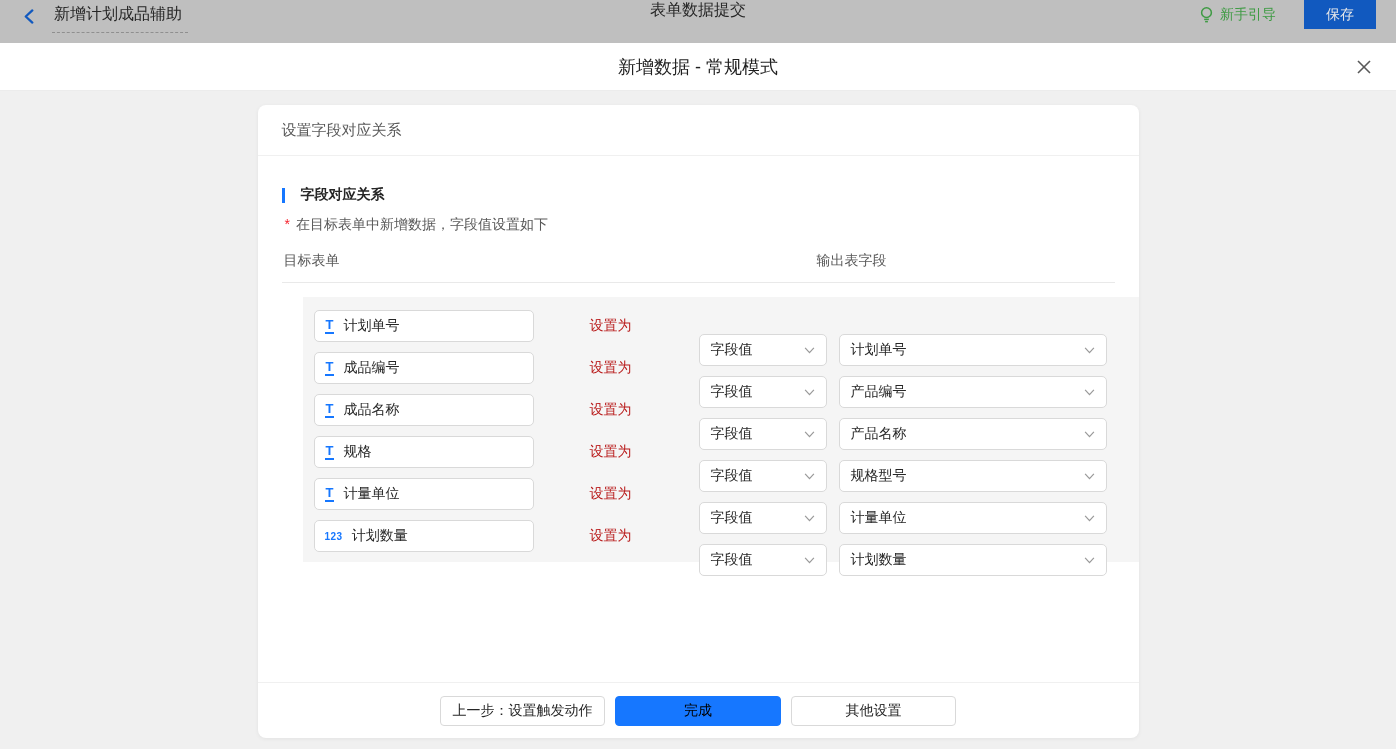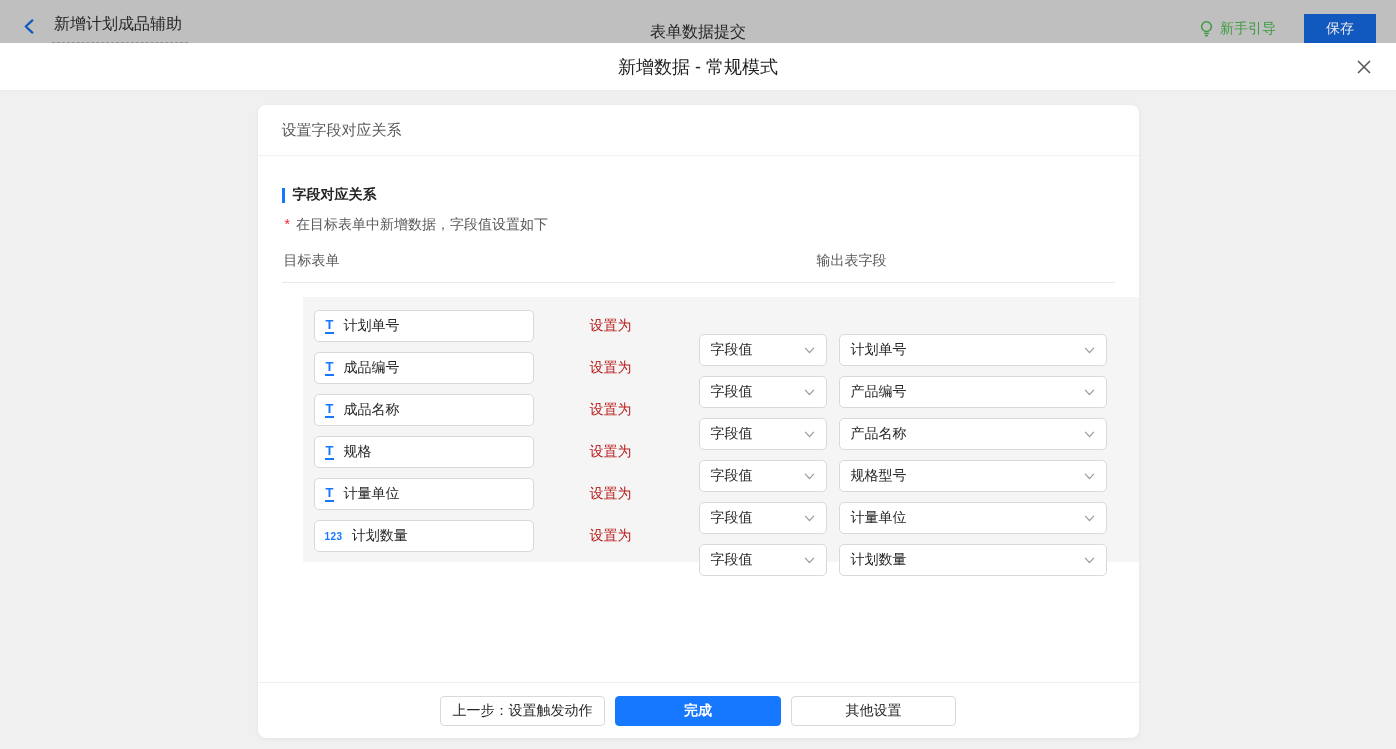--- a/index.html
+++ b/index.html
@@ -1,41 +1,41 @@
 <!DOCTYPE html>
 <html><head>
 <meta charset="utf-8">
 <style>
   * { margin:0; padding:0; box-sizing:border-box; }
   html,body { width:1396px; height:749px; overflow:hidden; }
   body { font-family:"Liberation Sans","DejaVu Sans",sans-serif; background:#f0f0f0; color:#262626; }
 
   
-  .topbar { height:43px; background:#bfbfbf; display:flex; align-items:flex-end; position:relative; padding:0 20px; }
+  .topbar { height:43px; background:#bfbfbf; display:flex; align-items:flex-start; position:relative; padding:0 20px; }
   .topbar-left { display:flex; align-items:center; gap:14px; }
   .back-icon { width:18px; height:18px; display:flex; align-items:center; justify-content:center; cursor:pointer; }
   .flow-title { font-size:16px; color:#262626; padding:4px 6px 7px 2px; border-bottom:1px dashed #8f8f8f; min-width:130px; }
   .center-title { position:absolute; left:0; right:0; text-align:center; font-size:16px; color:#262626; pointer-events:none; }
   .topbar-right { margin-left:auto; display:flex; align-items:center; gap:28px; }
   .guide { display:flex; align-items:center; gap:6px; color:#3f9b44; font-size:14px; cursor:pointer; }
   .save-btn { width:72px; height:29px; background:#1159bf; color:#e9e9e9; border:none; border-radius:0; font-size:14px; cursor:pointer; font-family:inherit; }
 
   
   .modal-header { height:48px; background:#ffffff; display:flex; align-items:center; justify-content:center; position:relative; border-bottom:1px solid #ececec; }
   .modal-title { font-size:18px; font-weight:500; color:#1f1f1f; }
   .close-btn { position:absolute; right:22px; top:0; bottom:0; display:flex; align-items:center; cursor:pointer; padding:0 2px; background:none; border:none; }
 
   
   .modal-body { height:658px; background:#f0f0f0; }
   .card { width:881px; height:633px; margin:14px auto 0; background:#ffffff; border-radius:8px; box-shadow:0 1px 4px rgba(0,0,0,0.06); display:flex; flex-direction:column; overflow:hidden; }
   .card-header { height:51px; flex:none; display:flex; align-items:center; padding:0 24px; border-bottom:1px solid #f0f0f0; }
   .card-header-title { font-size:15px; color:#595959; }
 
   .card-body { flex:1; padding:30px 24px 0; }
-  .section-row { display:flex; align-items:center; gap:8px; }
+  .section-row { display:flex; align-items:center; gap:16px; }
   .section-bar { width:3px; height:15px; background:#1677ff; flex:none; }
   .section-title { font-size:14px; font-weight:bold; color:#262626; }
   .hint-row { margin-top:12px; font-size:14px; color:#595959; padding-left:3px; }
   .req { color:#f5222d; margin-right:6px; }
 
   .col-headers { position:relative; margin-top:18px; padding:0 0 12px 2px; border-bottom:1px solid #e9e9e9; font-size:14px; color:#595959; }
   .col-right-label { position:absolute; left:535px; top:0; }
 
   .mapping-panel { margin:14px 0 0 21px; width:837px; height:265px; background:#f5f5f5; padding:13px 0 0 11px; }
   .mapping-row { display:flex; align-items:center; height:32px; margin-bottom:10px; }
@@ -47,21 +47,21 @@
   .set-as { margin-left:56px; width:51px; font-size:14px; color:#b91c1c; flex:none; }
   .select { height:32px; background:#fff; border:1px solid #d9d9d9; border-radius:5px; display:flex; align-items:center; justify-content:space-between; padding:0 11px; font-size:14px; color:#262626; cursor:pointer;margin-top:48px; }
   .sel-mode { width:128px; margin-left:58px; }
   .sel-src { width:268px; margin-left:12px; }
   .chev { flex:none; margin-left:6px; }
 
   
   .card-footer { flex:none; height:56px; border-top:1px solid #f0f0f0; display:flex; align-items:center; justify-content:center; gap:10px; }
   .btn { height:30px; border-radius:4px; font-size:14px; font-family:inherit; cursor:pointer; background:#fff; border:1px solid #d9d9d9; color:#262626; }
   .btn-prev { width:165px; }
-  .btn-done { width:166px; background:#1677ff; border:1px solid #1677ff; color:#ffffff;font-weight:bold; }
+  .btn-done { width:166px; background:#1677ff; border:1px solid #1677ff; color:#000000; }
   .btn-other { width:165px; }
 </style>
 </head>
 <body>
 
 <div class="topbar">
   <div class="topbar-left">
     <span class="back-icon">
       <svg width="15" height="15" viewBox="0 0 16 16">
           <polyline points="11,1.5 4,8 11,14.5" fill="none" stroke="#1159bf" stroke-width="2.4" stroke-linecap="round" stroke-linejoin="round"></polyline>

